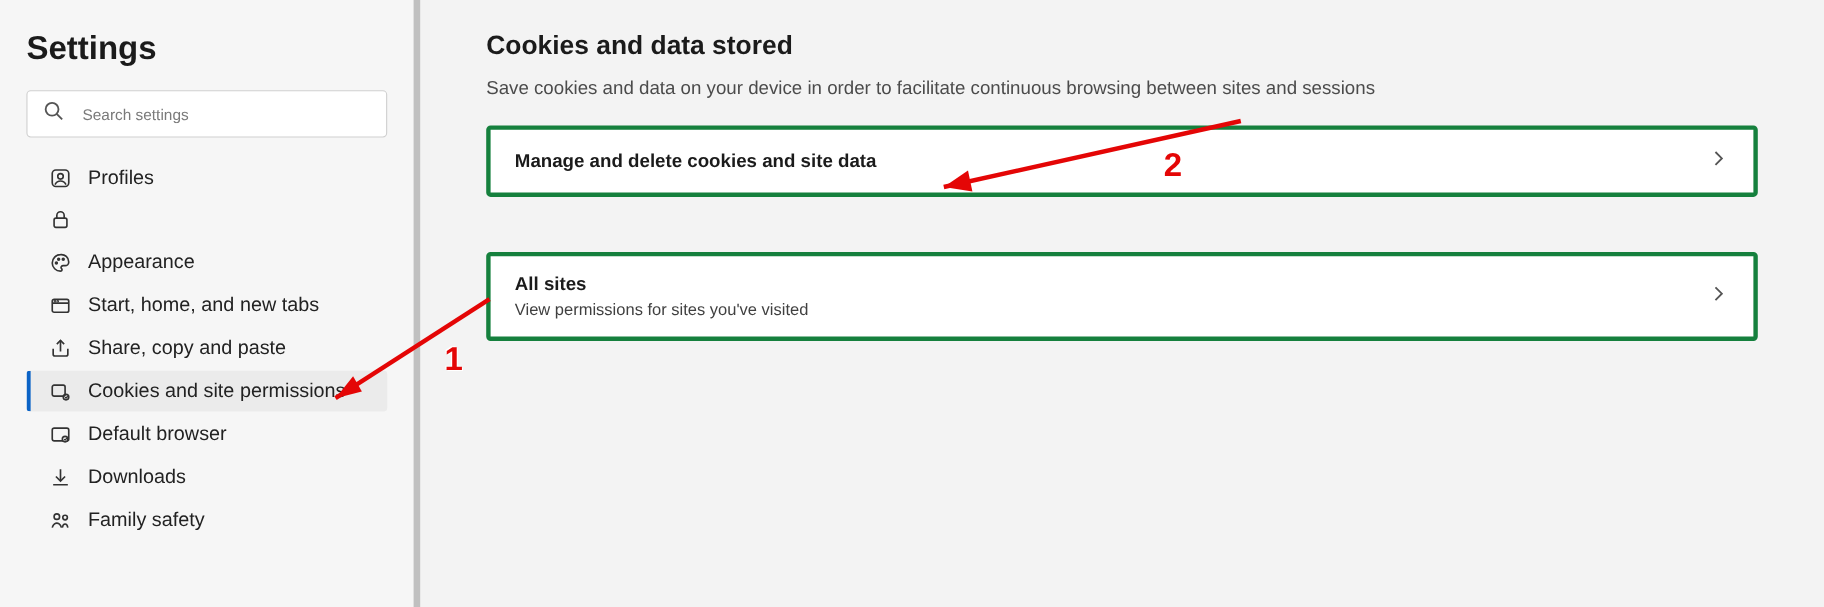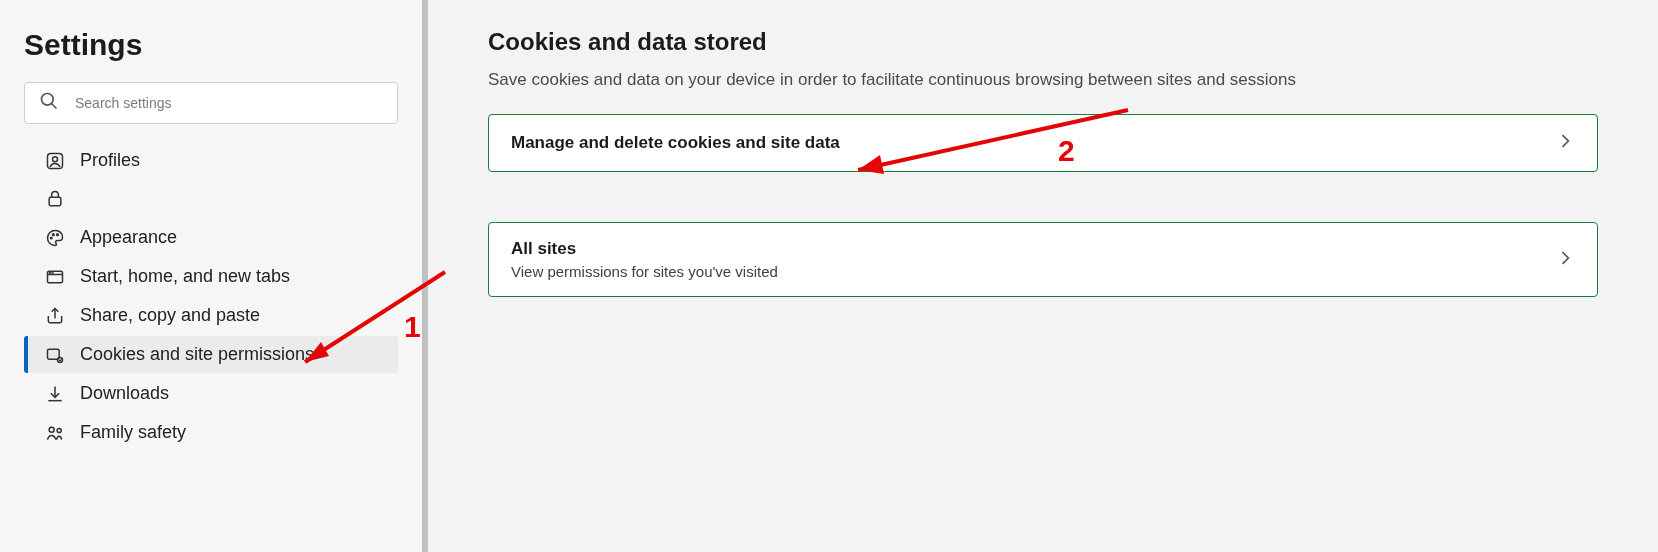--- a/index.html
+++ b/index.html
@@ -7,21 +7,21 @@
     margin: 0;
     font-family: "Segoe UI", Arial, sans-serif;
     background: #f3f3f3;
     color: #1b1b1b;
     width: 1658px;
     height: 552px;
     overflow: hidden;
     display: flex;
   }
   .sidebar {
-    width: 428px;
+    width: 382px;
     padding: 24px 24px 0 24px;
     background: #f6f6f6;
     border-right: 6px solid #c0c0c0;
     position: relative;
   }
   .sidebar h1 {
     font-size: 30px;
     font-weight: 600;
     margin: 4px 0 20px 0;
   }
@@ -80,21 +80,21 @@
     margin: 4px 0 14px 0;
   }
   .section-desc {
     font-size: 17px;
     color: #4b4b4b;
     margin: 0 0 24px 0;
     font-weight: 400;
   }
   .card {
     background: #ffffff;
-    border: 1px solid #15803d;
+    border: 4px solid #15803d;
     border-radius: 4px;
     padding: 16px 22px;
     display: flex;
     align-items: center;
     justify-content: space-between;
     margin-bottom: 24px;
     cursor: pointer;
   }
   .card .card-text { display: flex; flex-direction: column; }
   .card .card-title {
@@ -197,20 +197,30 @@
           <rect x="3" y="5" width="14" height="12" rx="2"></rect>
             <circle cx="18" cy="18" r="3"></circle>
             <path d="M17 18l1 1 2-2" stroke-width="1.4"></path>
         </svg>
       </span>
       <span>Cookies and site permissions</span>
     </li>
     <li>
       <span class="icon">
         <svg width="20" height="20" viewBox="0 0 24 24" fill="none" stroke="#333" stroke-width="1.8">
+          <rect x="3" y="5" width="18" height="14" rx="2"></rect>
+            <circle cx="17" cy="17" r="3" fill="#f6f6f6"></circle>
+            <path d="M16 17l1 1 2-2" stroke-width="1.4"></path>
+        </svg>
+      </span>
+      <span>Default browser</span>
+    </li>
+    <li>
+      <span class="icon">
+        <svg width="20" height="20" viewBox="0 0 24 24" fill="none" stroke="#333" stroke-width="1.8">
           <path d="M12 3v12"></path>
             <path d="M7 11l5 5 5-5"></path>
             <line x1="4" y1="20" x2="20" y2="20"></line>
         </svg>
       </span>
       <span>Downloads</span>
     </li>
     <li>
       <span class="icon">
         <svg width="20" height="20" viewBox="0 0 24 24" fill="none" stroke="#333" stroke-width="1.8">

